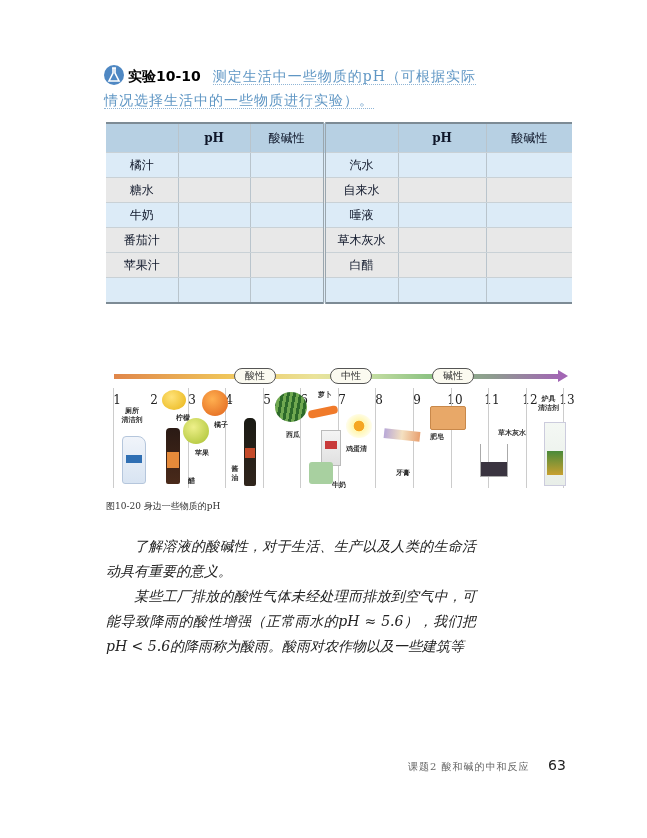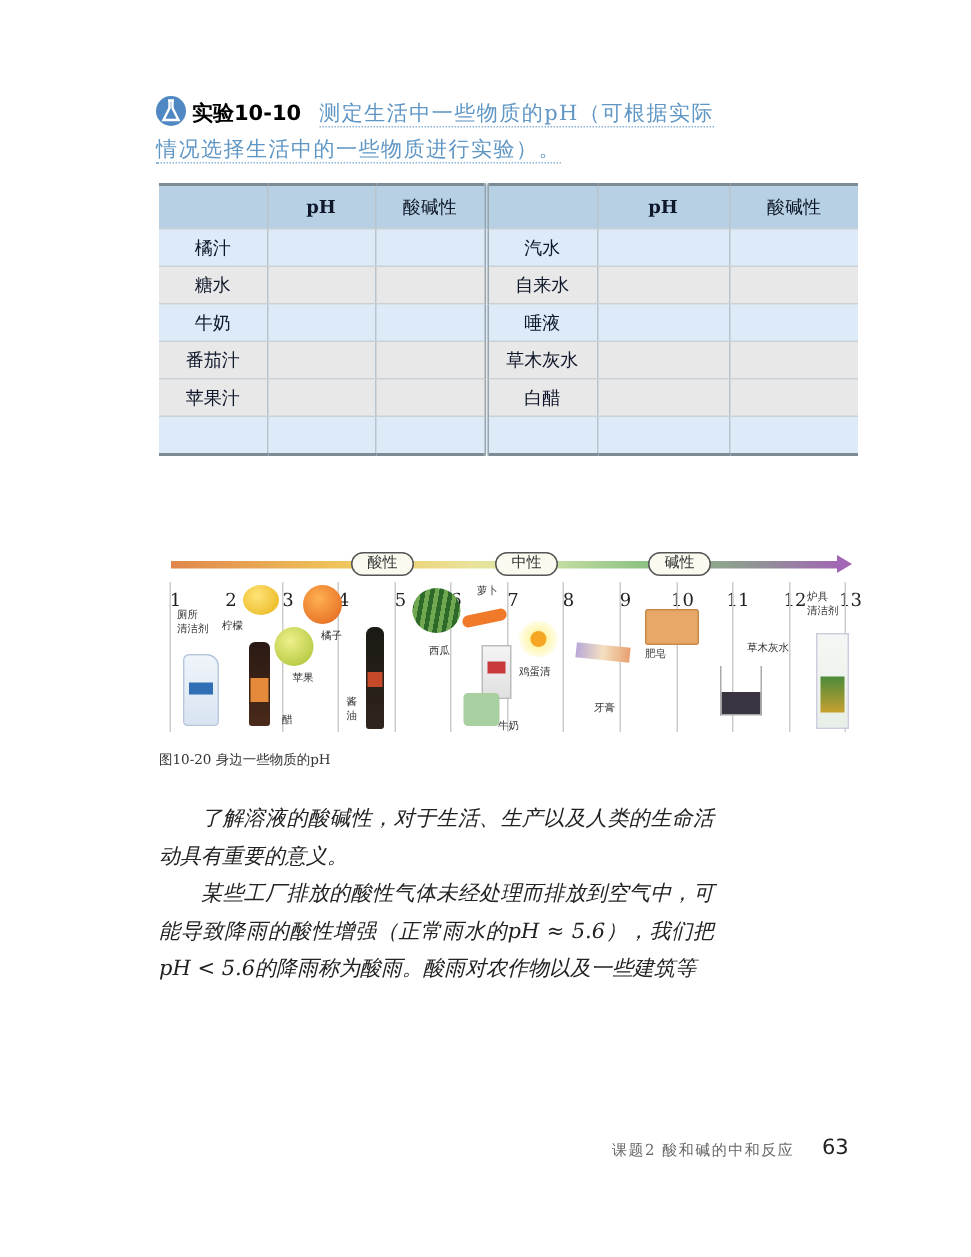--- a/index.html
+++ b/index.html
@@ -40,21 +40,21 @@
   .scale-arrow { position: absolute; left: 446px; top: 5px; width: 0; height: 0; border-top: 6px solid transparent; border-bottom: 6px solid transparent; border-left: 10px solid #a266b4; }
   .pill {
     position: absolute; top: 3px; height: 14px; line-height: 14px; padding: 0 10px; font-size: 10px;
     border: 1px solid #555; border-radius: 8px; background: #fbfaf0; color: #333;
   }
   .ticks { position: absolute; left: 0; top: 28px; width: 460px; height: 16px; font-size: 12px; }
   .ticks span { position: absolute; transform: translateX(-50%); }
 
   .images { position: absolute; left: 108px; top: 388px; width: 460px; height: 100px; }
   .sep { position: absolute; top: 0; width: 1px; height: 100px; background: #ccc; }
-  .lbl { position: absolute; font-size: 7px; color: #333; line-height: 9px; text-align: left; }
+  .lbl { position: absolute; font-size: 7px; color: #333; line-height: 9px; text-align: center; font-weight: bold; }
   .obj { position: absolute; }
 
   .caption { position: absolute; left: 106px; top: 500px; font-size: 9px; color: #333; }
 
   .body-text { position: absolute; left: 106px; top: 534px; width: 370px; font-size: 14px; line-height: 25px; color: #222; }
   .body-text p { margin: 0; text-indent: 28px; text-align: justify; font-style: italic; }
 
   .footer { position: absolute; left: 408px; top: 760px; font-size: 10px; color: #666; letter-spacing: 1px; }
   .page-num { position: absolute; left: 548px; top: 757px; font-family: "DejaVu Sans", "Liberation Sans", sans-serif; font-size: 14px; color: #222; }
 </style>
@@ -182,21 +182,21 @@
   <div class="sep" style="left:418px"></div>
   <div class="sep" style="left:455px"></div>
 
   <div class="lbl" style="left:10px;top:18px;width:28px;white-space:pre">厕所
 清洁剂</div>
   <div class="obj" style="left:14px;top:48px;width:22px;height:46px;background:linear-gradient(#f0f4fa,#d8e4f2);border-radius:4px 8px 3px 3px;border:1px solid #b5c6dc">
       <div style="margin:18px 3px 0;height:8px;background:#2f6fb3"></div>
     </div>
 
   <div class="obj" style="left:54px;top:2px;width:24px;height:20px;border-radius:50%;background:radial-gradient(circle at 40% 35%,#ffe278,#e8b416)"></div>
-  <div class="lbl" style="left:40px;top:25px">柠檬</div>
+  <div class="lbl" style="left:68px;top:25px">柠檬</div>
 
   <div class="obj" style="left:58px;top:40px;width:14px;height:56px;background:linear-gradient(#2a1a14,#4a2a1a);border-radius:4px 4px 2px 2px">
       <div style="margin:24px 1px 0;height:16px;background:#e58a3a"></div>
     </div>
   <div class="lbl" style="left:80px;top:88px">醋</div>
 
   <div class="obj" style="left:75px;top:30px;width:26px;height:26px;border-radius:50%;background:radial-gradient(circle at 40% 35%,#eef08a,#a8c030)"></div>
   <div class="lbl" style="left:87px;top:60px">苹果</div>
 
   <div class="obj" style="left:94px;top:2px;width:26px;height:26px;border-radius:50%;background:radial-gradient(circle at 40% 35%,#ffb050,#e0621c)"></div>

